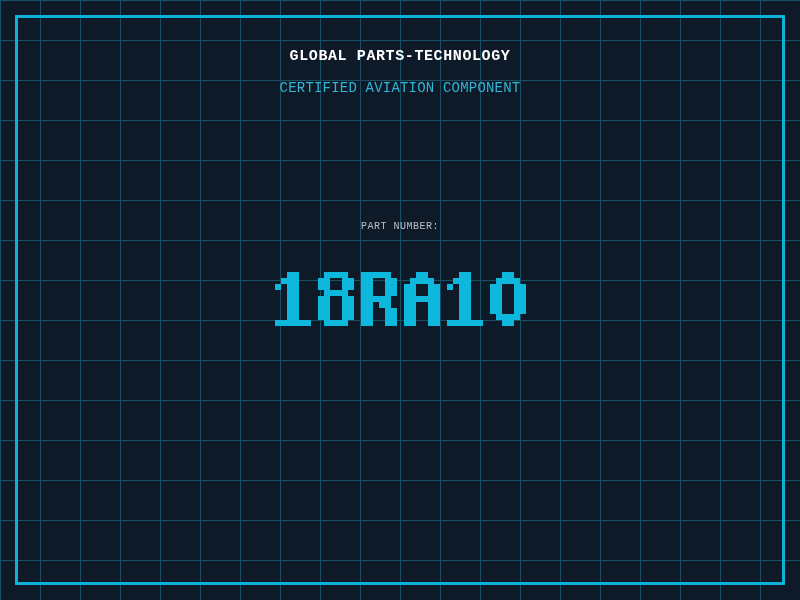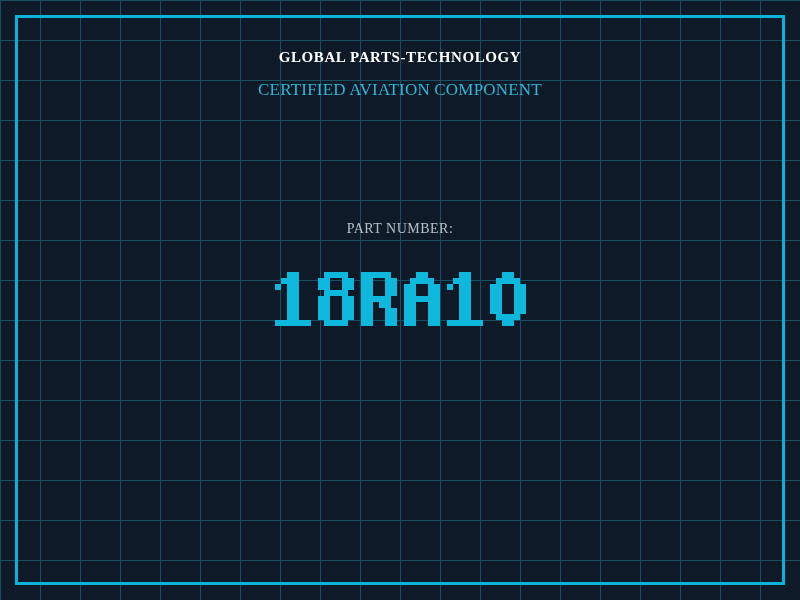--- a/index.html
+++ b/index.html
@@ -1,21 +1,21 @@
 <!DOCTYPE html>
 <html><head>
 <meta charset="utf-8">
 <style>
   html, body { margin: 0; padding: 0; background: #0f1a29; }
   .stage {
     position: relative;
     width: 800px;
     height: 600px;
     overflow: hidden;
-    font-family: Liberation Serif, serif;
+    font-family: Liberation Mono, monospace;
     background-color: var(--background, #0f1a29);
     background-image:
       linear-gradient(to right, var(--grid-line, #1a4f63) 1px, transparent 1px),
       linear-gradient(to bottom, var(--grid-line, #1a4f63) 1px, transparent 1px);
     background-size: 40px 40px;
   }
   .frame {
     position: absolute;
     inset: 15px;
     border: 3px solid var(--frame, #0db2d8);
@@ -31,27 +31,27 @@
   }
   .title {
     top: 48px;
     font-size: 15px;
     font-weight: bold;
     letter-spacing: 0.6px;
     color: var(--title-color, #ffffff);
   }
   .subtitle {
     top: 80px;
-    font-size: 17px;
+    font-size: 14px;
     letter-spacing: 0.2px;
     color: var(--subtitle-color, #33b5d6);
   }
   .part-label {
     top: 221px;
-    font-size: 14px;
+    font-size: 10px;
     letter-spacing: 0.5px;
     color: var(--label-color, #b7c0c8);
   }
   .part-number {
     position: absolute;
     top: 272px;
     left: 0;
     right: 0;
     display: flex;
     justify-content: center;

